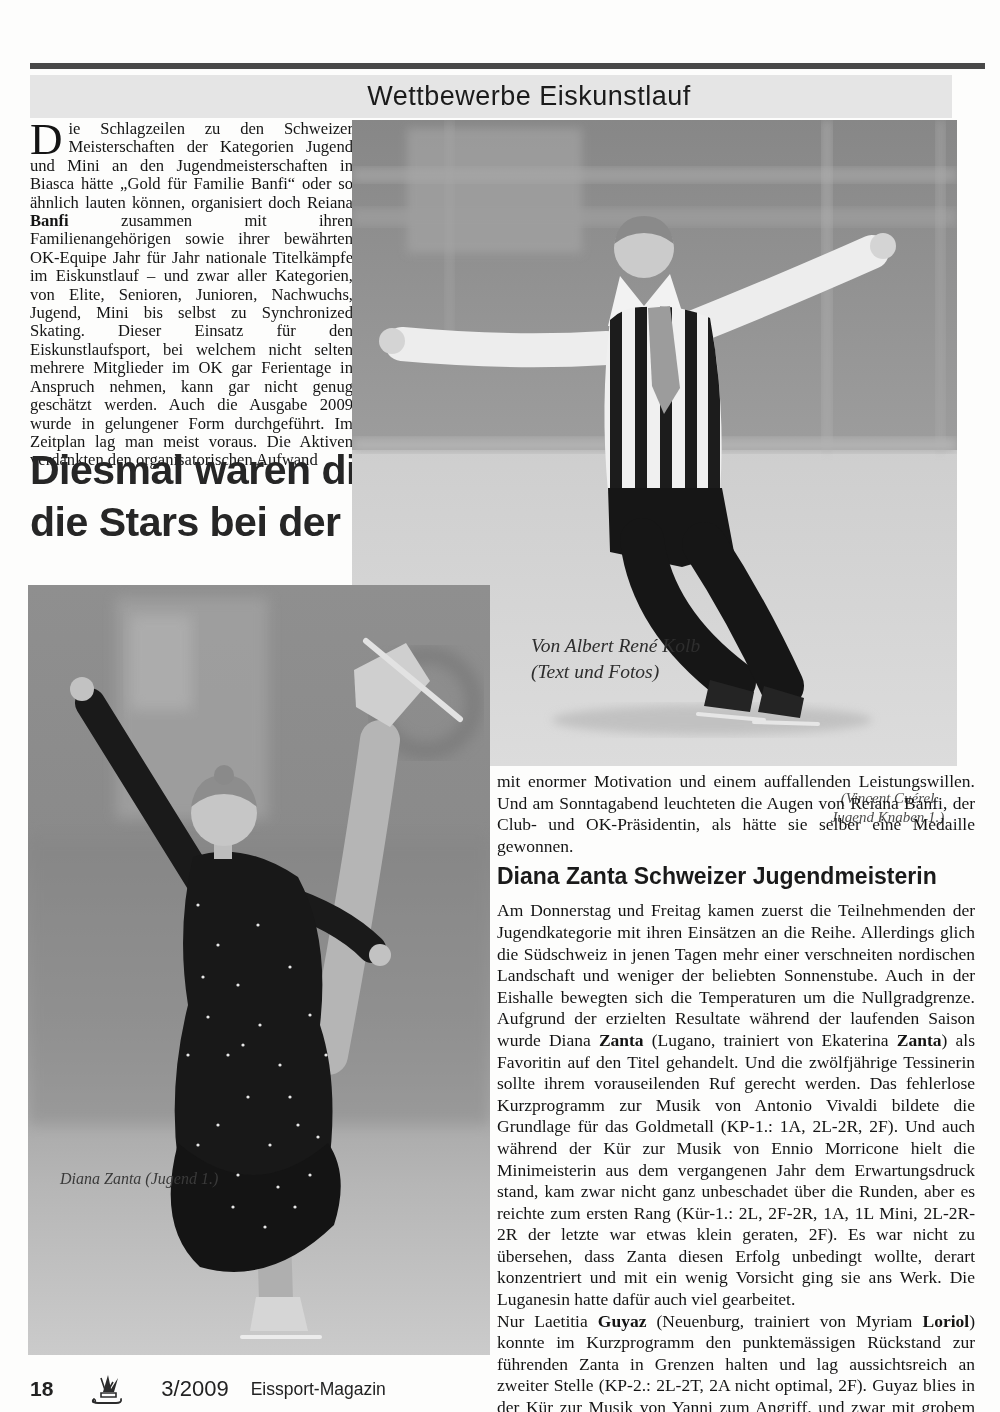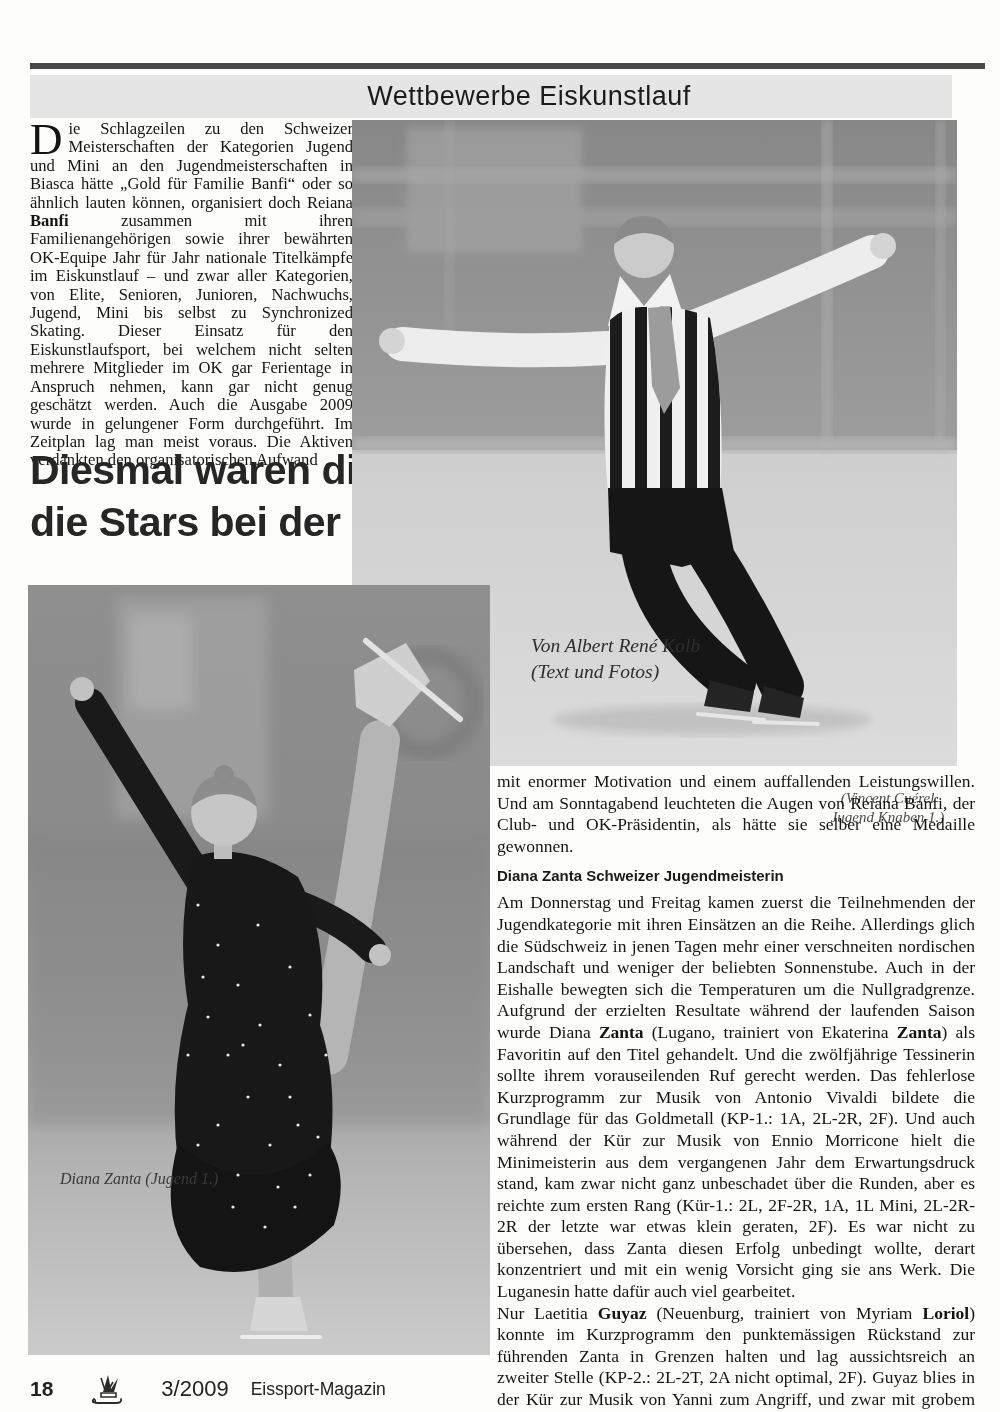--- a/index.html
+++ b/index.html
@@ -43,21 +43,21 @@
     position:absolute;left:60px;top:1170px;font-style:italic;
     font-size:16px;color:#3a3a3a;
   }
   .article{
     position:absolute;left:497px;top:771px;width:478px;
     font-size:17.5px;line-height:21.6px;text-align:justify;hyphens:auto;
   }
   .article p{margin:0;}
   .article .subhead{
     font-family:"Liberation Sans", sans-serif;font-weight:700;
-    font-size:15px;line-height:22px;margin:8px 0 5px;text-align:left;color:#1a1a1a;
+    font-size:23px;line-height:22px;margin:8px 0 13px;text-align:left;color:#1a1a1a;
   }
   .footer{
     position:absolute;left:30px;top:1372px;height:34px;
     display:flex;align-items:center;font-family:"Liberation Sans", sans-serif;color:#222;gap:22px;
   }
   .footer .pagenum{font-size:21px;font-weight:700;}
   .footer .logo{margin:0 10px 0 14px;width:40px;height:34px;}
   .footer .issue{font-weight:400;font-size:22px;}
   .footer .mag{font-size:17.5px;}
 </style>

